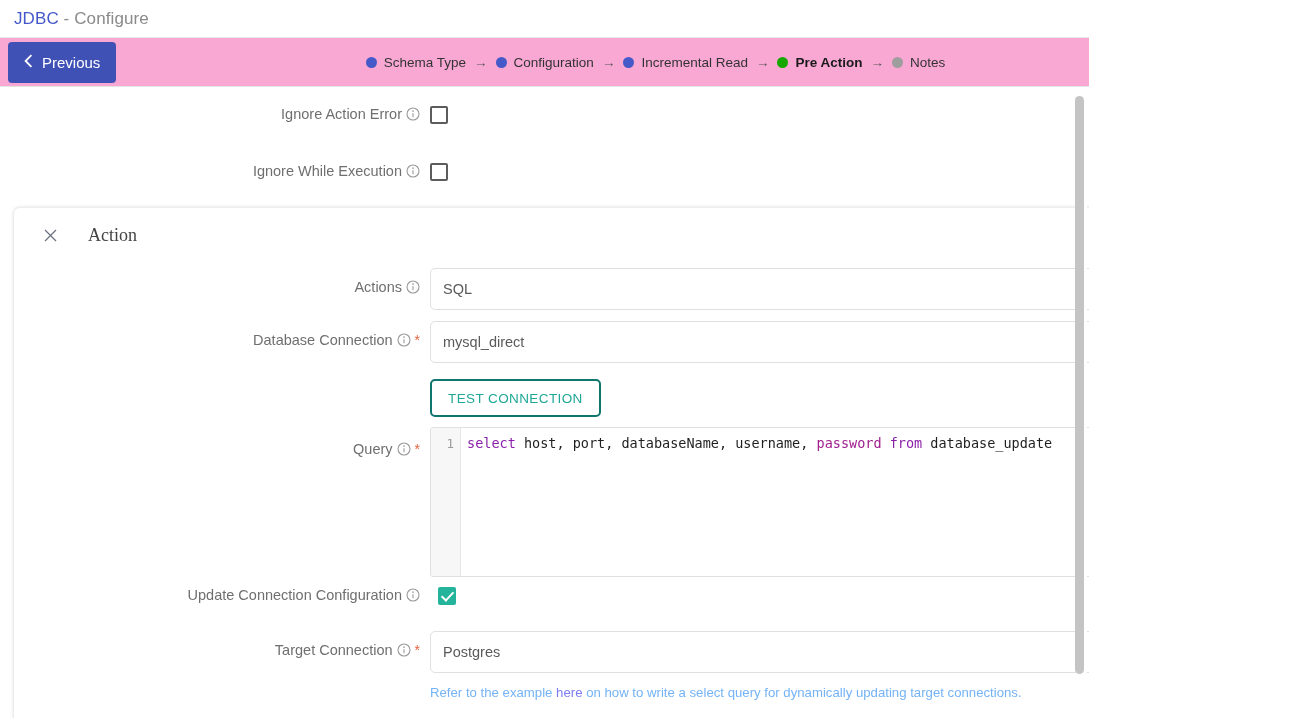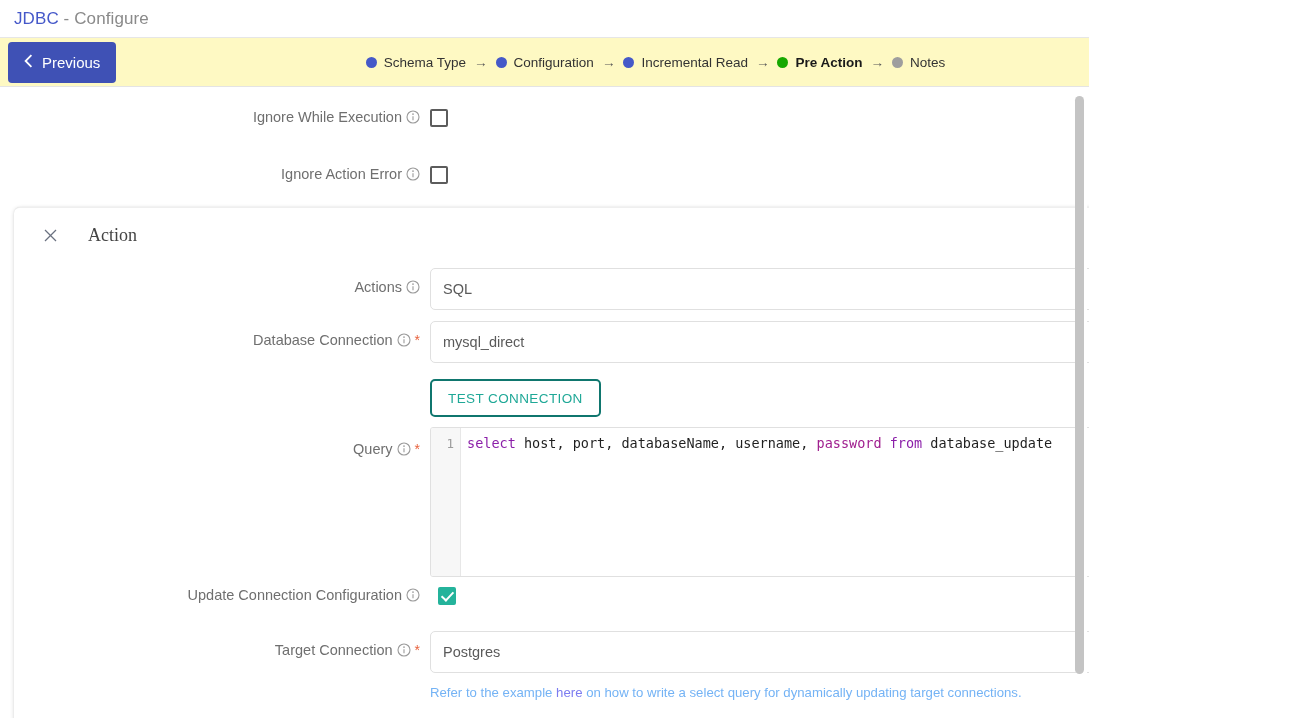--- a/index.html
+++ b/index.html
@@ -73,21 +73,21 @@
   }
   .ticon svg { display: block; }
 
   
   .stepbar {
     position: absolute;
     top: 38px;
     left: 0;
     width: 1311px;
     height: 49px;
-    background: #fef9c3;
+    background: #f9a8d4;
     border-bottom: 1px solid #e4e4e4;
     display: flex;
     align-items: center;
   }
   .nav-btn {
     height: 41px;
     background: #3f51b5;
     color: #ffffff;
     border: none;
     border-radius: 4px;
@@ -435,39 +435,39 @@
       <span class="chev">
         <svg width="9" height="14" viewBox="0 0 9 14" fill="none" stroke="currentColor" stroke-width="1.8">
             <polyline points="1.6,1.2 7.4,7 1.6,12.8"></polyline>
           </svg>
       </span>
     </button>
   </div>
 
   <div class="body">
 
-    <div class="row toprow" style="height:60px;">
+    <div class="row toprow" style="height:54px;">
       <div class="label-col">
-        <span>Ignore While Execution</span>
+        <span>Ignore Action Error</span>
         <span class="info-ic">
           <svg width="14" height="14" viewBox="0 0 14 14" fill="none" stroke="#9a9a9a" stroke-width="1.1">
             <circle cx="7" cy="7" r="6"></circle>
               <line x1="7" y1="6.2" x2="7" y2="10.2"></line>
               <circle cx="7" cy="4.1" r=".85" fill="#9a9a9a" stroke="none"></circle>
           </svg>
         </span>
       </div>
       <div class="ctrl-col" style="padding-top:2px;">
         <span class="cb"></span>
       </div>
     </div>
 
-    <div class="row toprow" style="height:54px;">
+    <div class="row toprow" style="height:60px;">
       <div class="label-col">
-        <span>Ignore Action Error</span>
+        <span>Ignore While Execution</span>
         <span class="info-ic">
           <svg width="14" height="14" viewBox="0 0 14 14" fill="none" stroke="#9a9a9a" stroke-width="1.1">
             <circle cx="7" cy="7" r="6"></circle>
               <line x1="7" y1="6.2" x2="7" y2="10.2"></line>
               <circle cx="7" cy="4.1" r=".85" fill="#9a9a9a" stroke="none"></circle>
           </svg>
         </span>
       </div>
       <div class="ctrl-col" style="padding-top:2px;">
         <span class="cb"></span>

